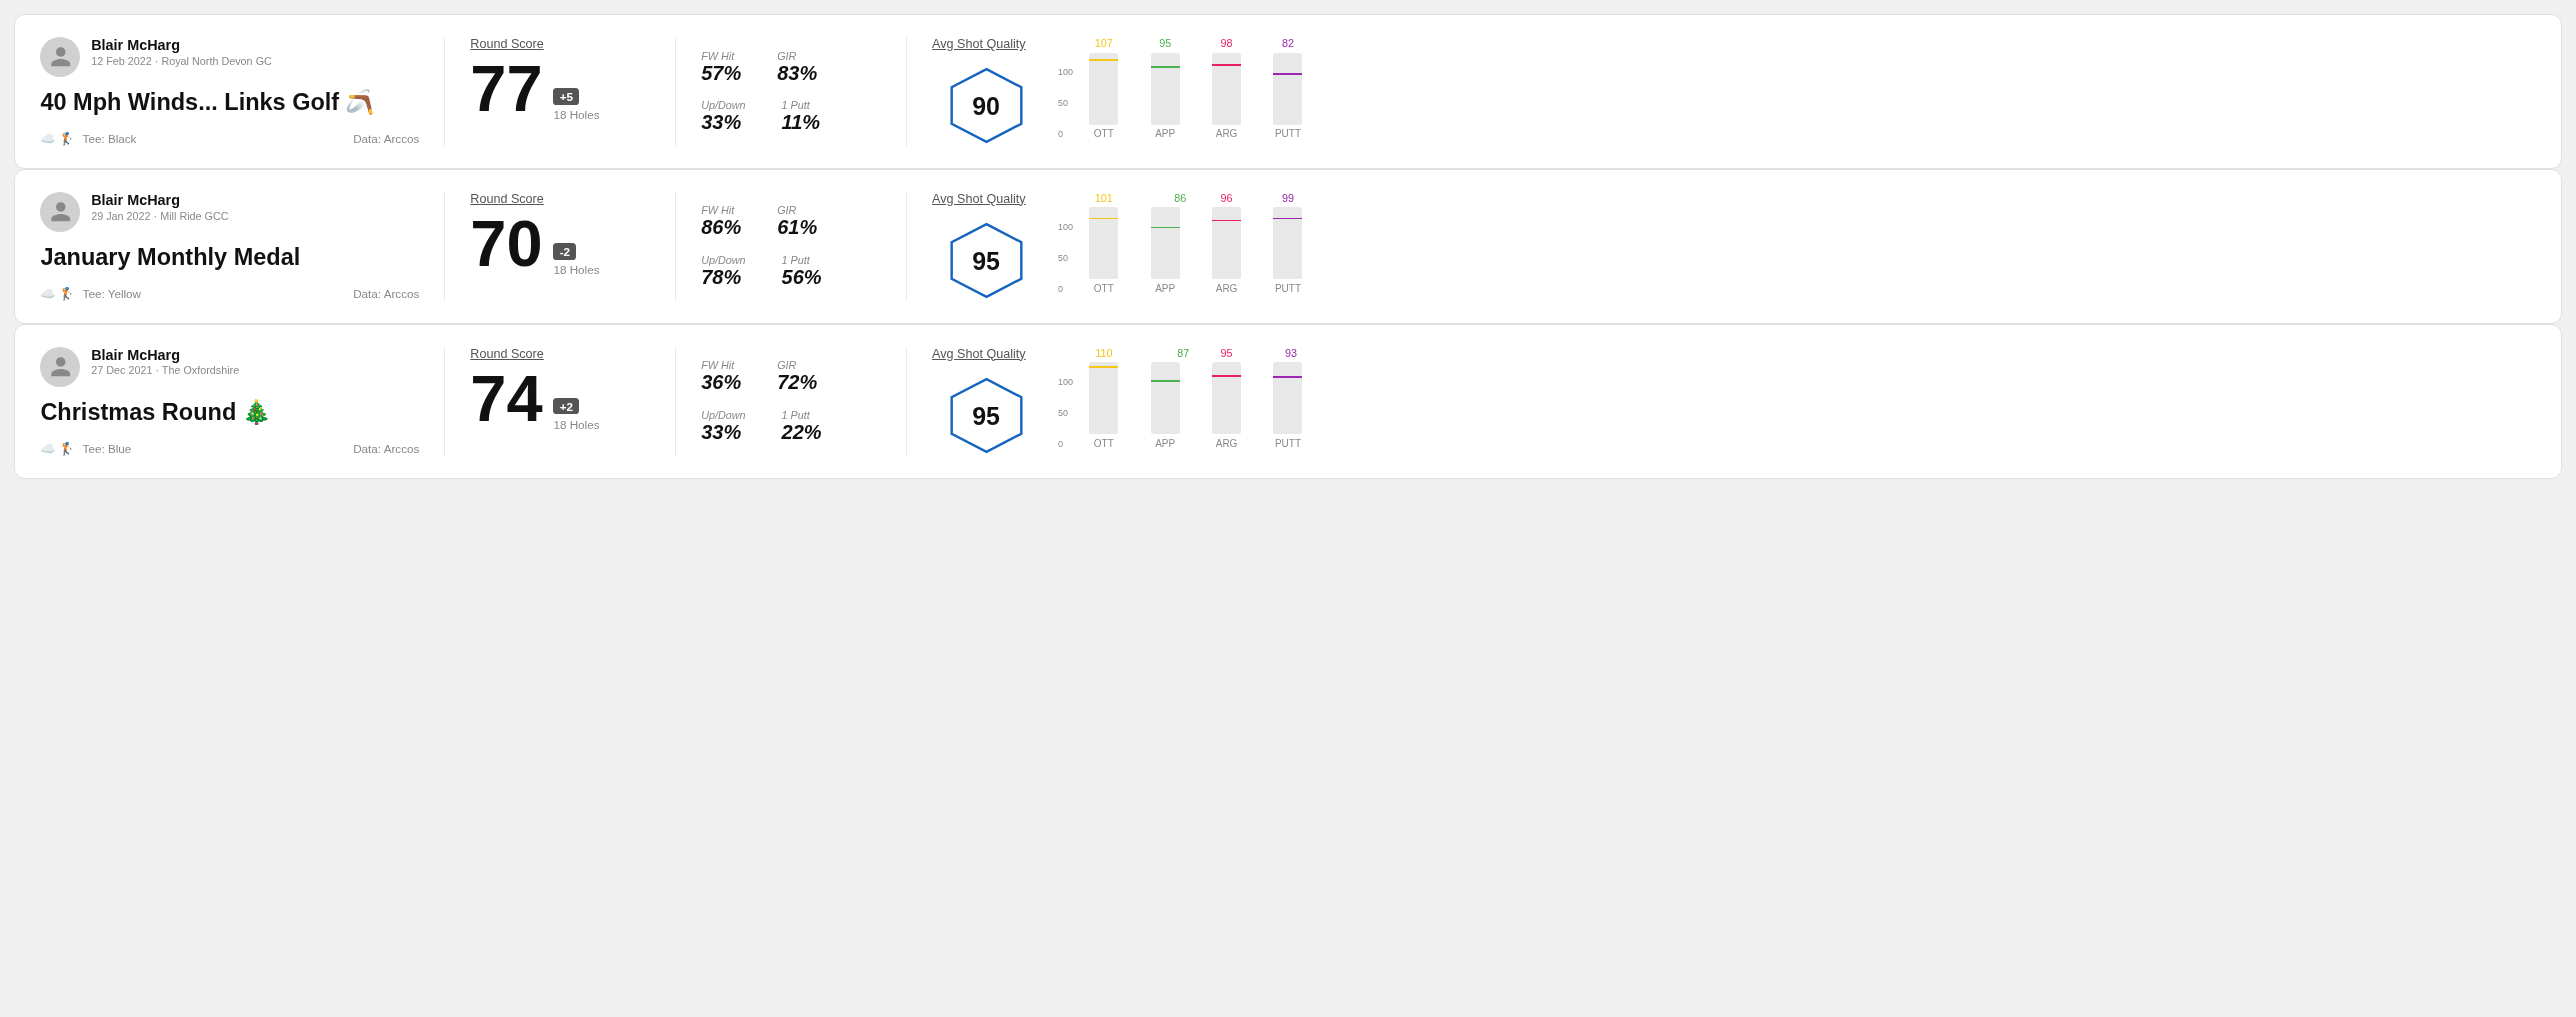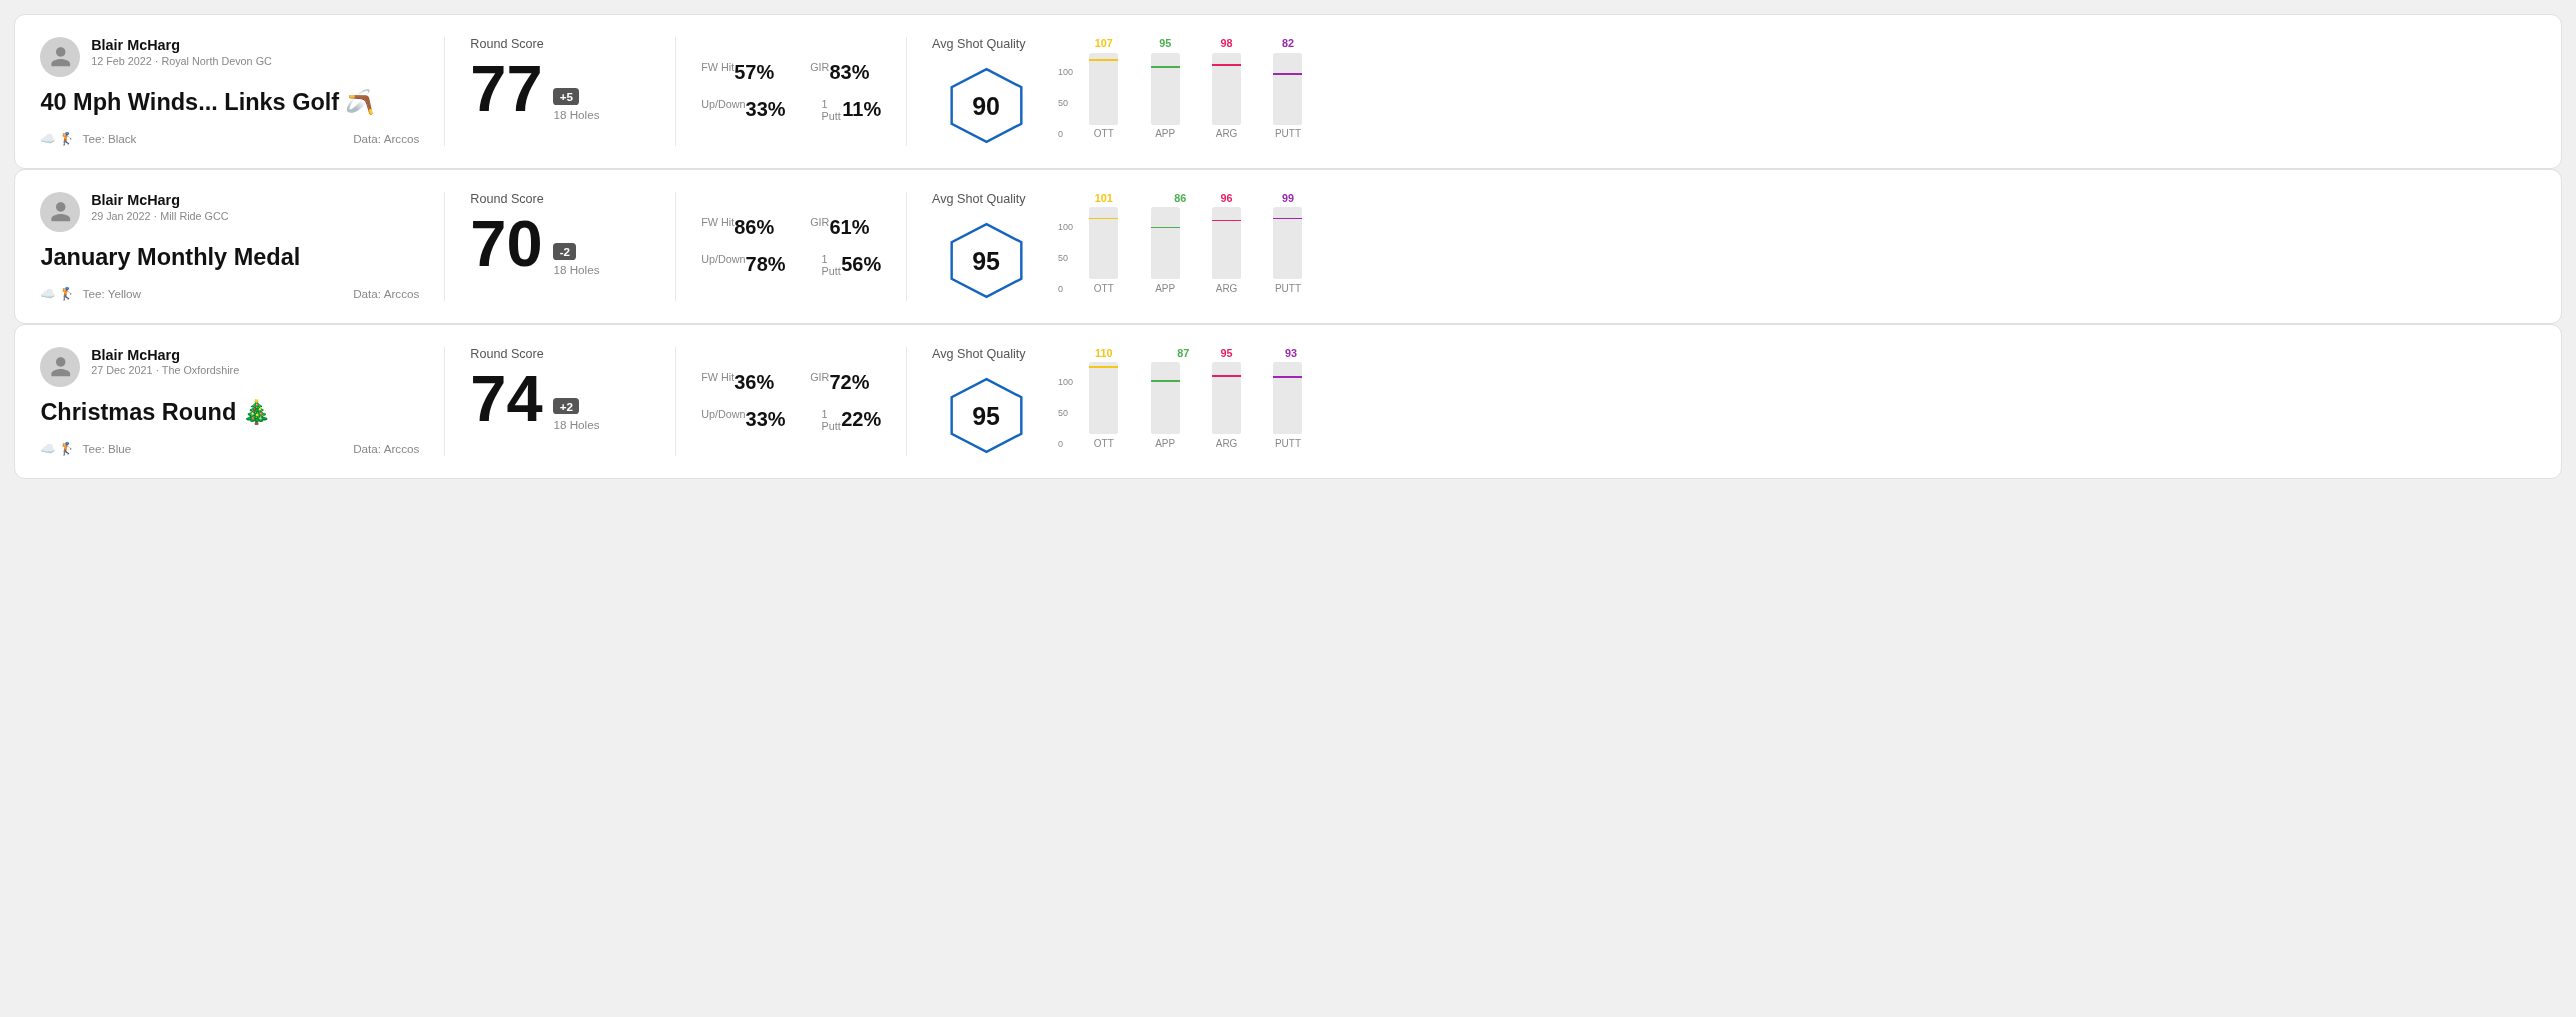--- a/index.html
+++ b/index.html
@@ -92,20 +92,21 @@
     .score-section {
       flex: 0 0 180px;
       display: flex;
       flex-direction: column;
       justify-content: flex-start;
     }
     .section-label {
       font-size: 12.6px;
       color: #555;
       margin-bottom: 5.4px;
+      text-decoration: underline;
     }
     .score-row {
       display: flex;
       align-items: flex-end;
       gap: 10.8px;
     }
     .score-number {
       font-size: 65px;
       font-weight: 800;
       color: #111;
@@ -135,21 +136,22 @@
       flex-direction: column;
       justify-content: center;
       gap: 14.4px;
     }
     .stats-row {
       display: flex;
       gap: 36px;
     }
     .stat-item {
       display: flex;
-      flex-direction: row;
+      flex-direction: column;
+      font-style: italic;
     }
     .stat-label {
       font-size: 10.8px;
       color: #888;
     }
     .stat-value {
       font-size: 20px;
       font-weight: 700;
       color: #111;
     }
@@ -192,21 +194,21 @@
     }
     .chart-col {
       display: flex;
       flex-direction: column;
       align-items: center;
       gap: 3.6px;
       width: 47px;
     }
     .chart-value-label {
       font-size: 10.8px;
-      font-weight: 700;
+      font-weight: 400;
     }
     .chart-bar-wrap {
       width: 29px;
       height: 72px;
       background: #e8e8e8;
       border-radius: 2.7px;
       display: flex;
       flex-direction: column;
       justify-content: flex-end;
       position: relative;

